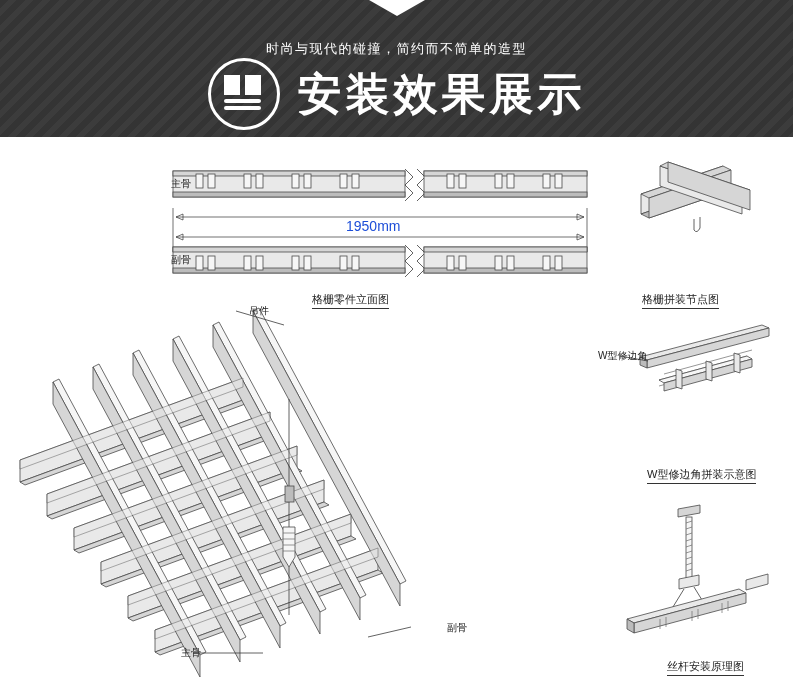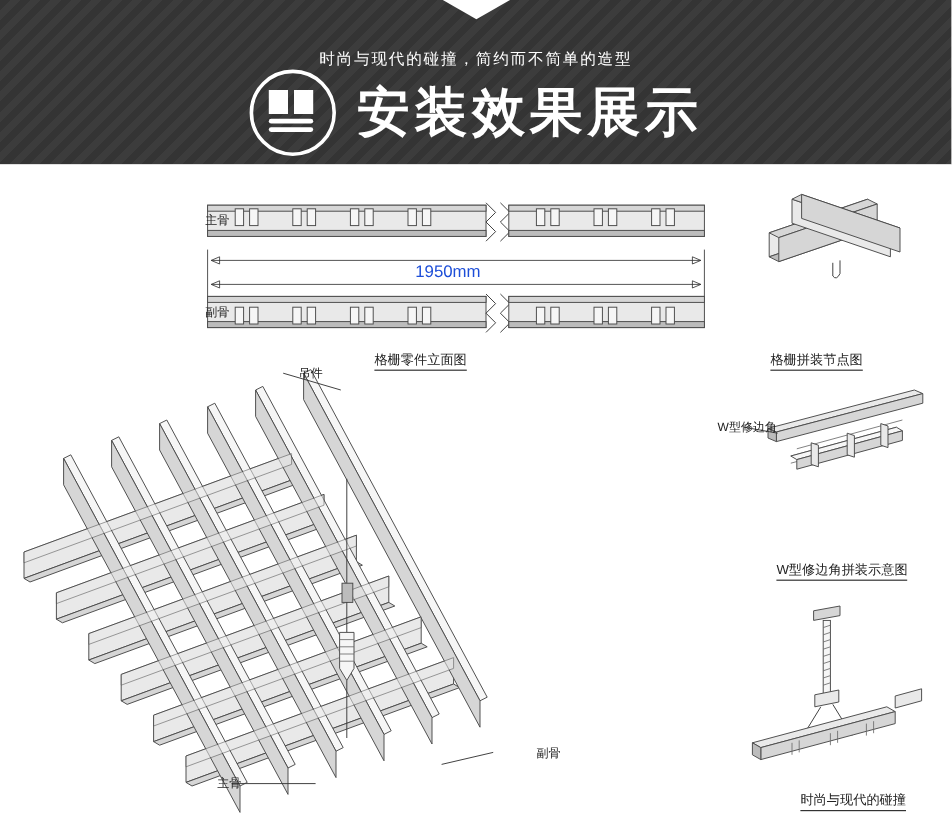--- a/index.html
+++ b/index.html
@@ -299,19 +299,19 @@
   <div class="lbl" style="left:139px;top:40px;">主骨</div>
   <div class="lbl" style="left:139px;top:116px;">副骨</div>
   <div style="position:absolute;left:340px;top:81px;font-size:14px;color:#1d4ed8;background:#fff;padding:0 6px;">1950mm</div>
 
   <div class="cap u" style="left:312px;top:155px;">格栅零件立面图</div>
   <div class="cap u" style="left:642px;top:155px;">格栅拼装节点图</div>
 
   <div class="lbl" style="left:566px;top:212px;text-align:right;">W型修边角</div>
   <div class="cap u" style="left:647px;top:330px;">W型修边角拼装示意图</div>
 
-  <div class="cap u" style="left:667px;top:522px;">时尚与现代的碰撞</div>
+  <div class="cap u" style="left:667px;top:522px;">丝杆安装原理图</div>
 
   <div class="lbl" style="left:217px;top:167px;">吊件</div>
   <div class="lbl" style="left:149px;top:509px;">主骨</div>
   <div class="lbl" style="left:415px;top:484px;">副骨</div>
 
 </div>
 
 </body></html>

